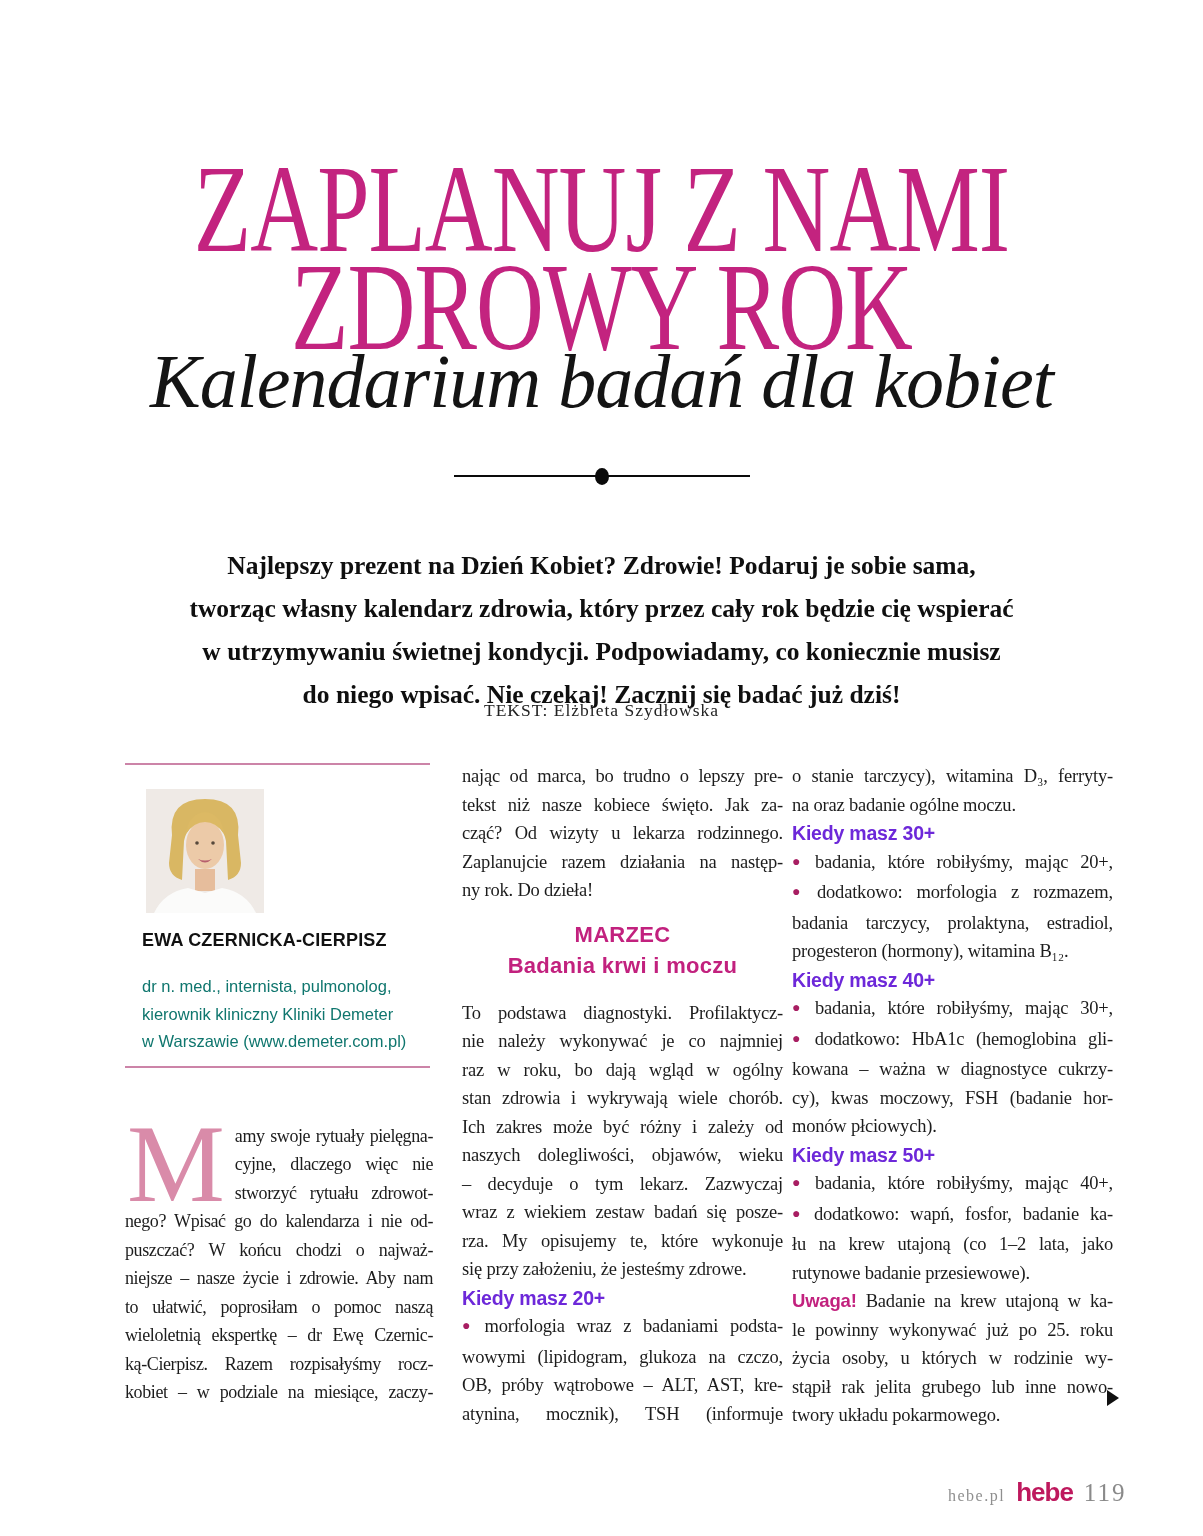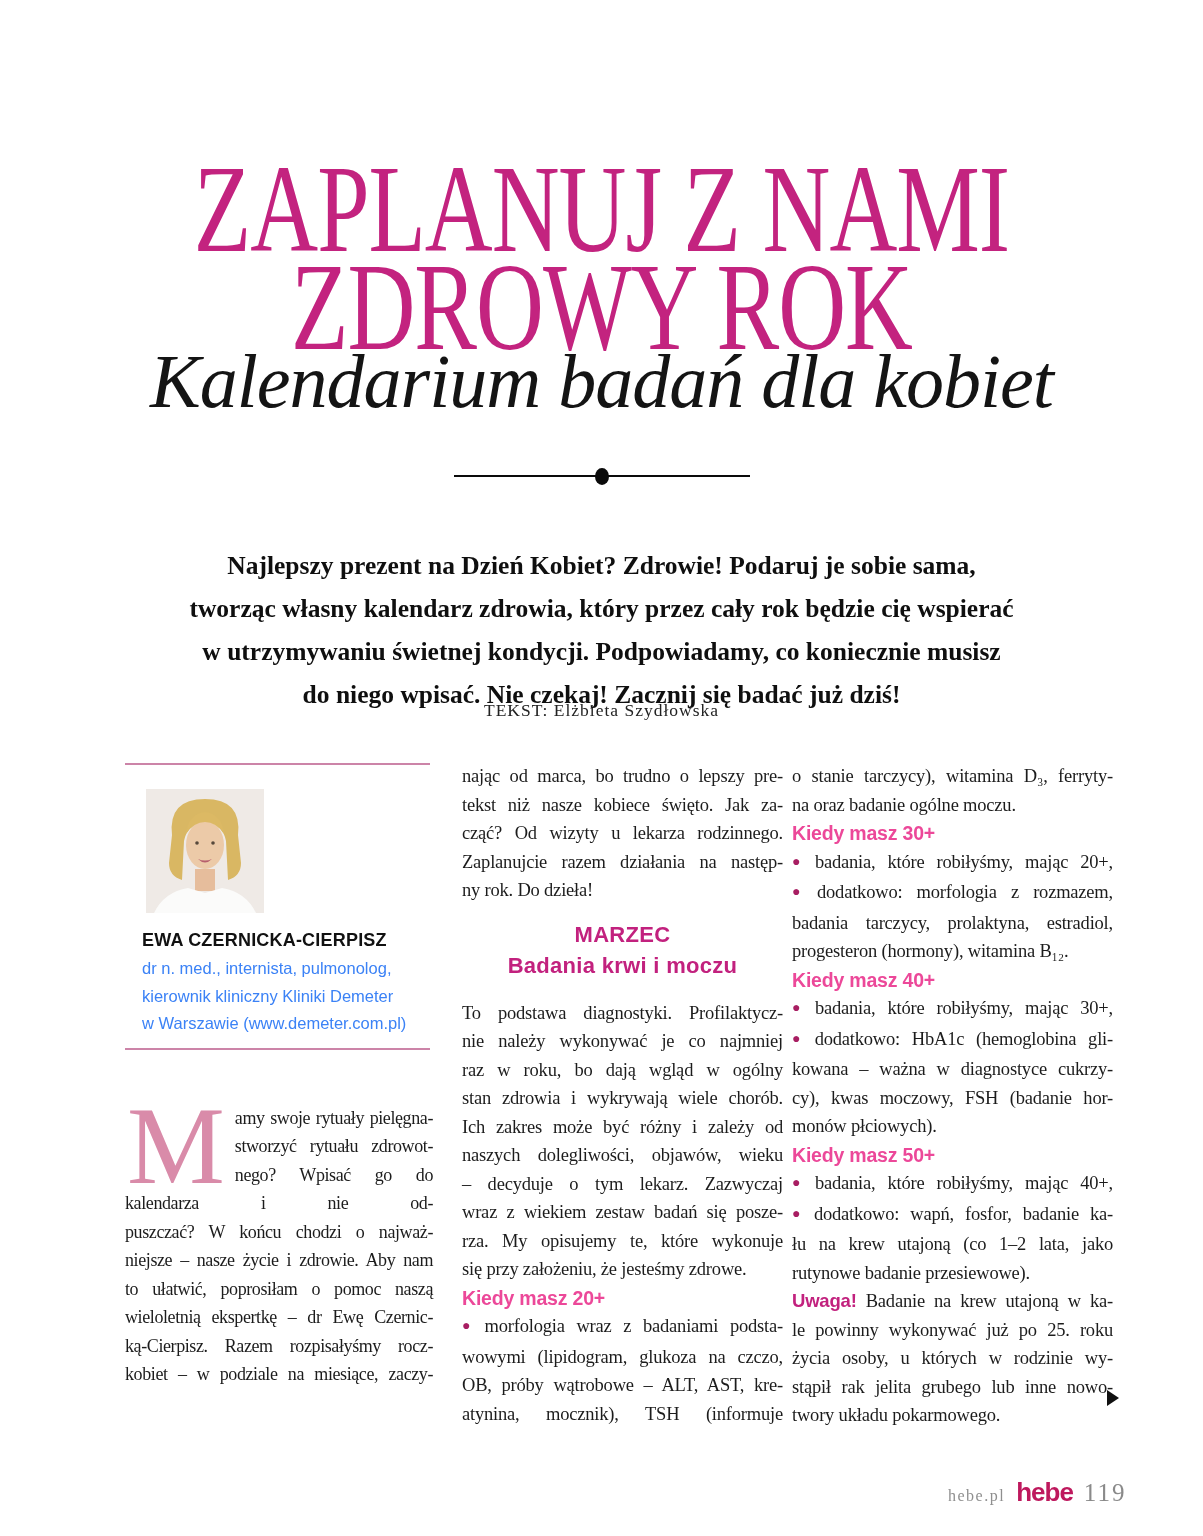--- a/index.html
+++ b/index.html
@@ -38,32 +38,32 @@
   .e{text-align:justify;text-align-last:left;}
 
   .rule{border-top:2px solid #cc84a8;width:305px;}
   .rule-top{margin-top:1px;}
   .rule-bottom{margin-top:10px;}
 
   .photo{margin:24px 0 0 21px;width:118px;height:124px;display:block;}
 
   .expert-name{margin:16px 0 0 17px;font-family:"Liberation Sans","DejaVu Sans",sans-serif;
                font-weight:bold;font-size:18px;letter-spacing:0.2px;line-height:22px;color:#111;}
-  .expert-bio{margin:4px 0 0 17px;font-family:"Liberation Sans","DejaVu Sans",sans-serif;
-              font-size:16.5px;line-height:27.5px;color:#3b82f6;}
+  .expert-bio{margin:22px 0 0 17px;font-family:"Liberation Sans","DejaVu Sans",sans-serif;
+              font-size:16.5px;line-height:27.5px;color:#0f766e;}
 
   .dropcap-para{margin-top:54px;}
   .dropcap{float:left;font-size:110px;line-height:84px;height:84px;
            color:#d98ba9;margin:0 10px 0 2px;}
 
   .month-block{margin:14px 0 18px 0;text-align:center;}
   .month-h,.month-sub{font-family:"Liberation Sans","DejaVu Sans",sans-serif;
             font-weight:bold;color:#c2217e;font-size:22px;line-height:31px;letter-spacing:0.3px;}
   .subhead{font-family:"Liberation Sans","DejaVu Sans",sans-serif;font-weight:bold;
-           color:#ec4899;font-size:19.5px;line-height:28.5px;letter-spacing:-0.2px;}
+           color:#6d28d9;font-size:19.5px;line-height:28.5px;letter-spacing:-0.2px;}
   .uw{font-family:"Liberation Sans","DejaVu Sans",sans-serif;font-weight:bold;
       color:#c2217e;font-size:18.5px;}
   .bu{color:#a81e62;font-size:14px;margin-right:7px;position:relative;top:-2px;}
 
   
   .next-arrow{position:absolute;left:1107px;top:1390px;width:0;height:0;
               border-left:12px solid #101010;border-top:8.5px solid transparent;
               border-bottom:8.5px solid transparent;}
   .footer{position:absolute;left:948px;top:1477px;display:flex;align-items:baseline;gap:11px;}
   .footer .site{font-size:16px;color:#8f8f8f;letter-spacing:1.5px;}
@@ -113,20 +113,21 @@
     <div class="expert-bio">
       <div>dr n. med., internista, pulmonolog,</div>
       <div>kierownik kliniczny Kliniki Demeter</div>
       <div>w Warszawie (www.demeter.com.pl)</div>
     </div>
     <div class="rule rule-bottom"></div>
 
     <div class="dropcap-para">
       <span class="dropcap">M</span>
       <div class="bl j">amy swoje rytuały pielęgna-</div>
+      <div class="bl j">cyjne, dlaczego więc nie</div>
       <div class="bl j">stworzyć rytuału zdrowot-</div>
       <div class="bl j">nego? Wpisać go do kalendarza i nie od-</div>
       <div class="bl j">puszczać? W końcu chodzi o najważ-</div>
       <div class="bl j">niejsze – nasze życie i zdrowie. Aby nam</div>
       <div class="bl j">to ułatwić, poprosiłam o pomoc naszą</div>
       <div class="bl j">wieloletnią ekspertkę – dr Ewę Czernic-</div>
       <div class="bl j">ką-Cierpisz. Razem rozpisałyśmy rocz-</div>
       <div class="bl j">kobiet – w podziale na miesiące, zaczy-</div>
     </div>
   </div>

